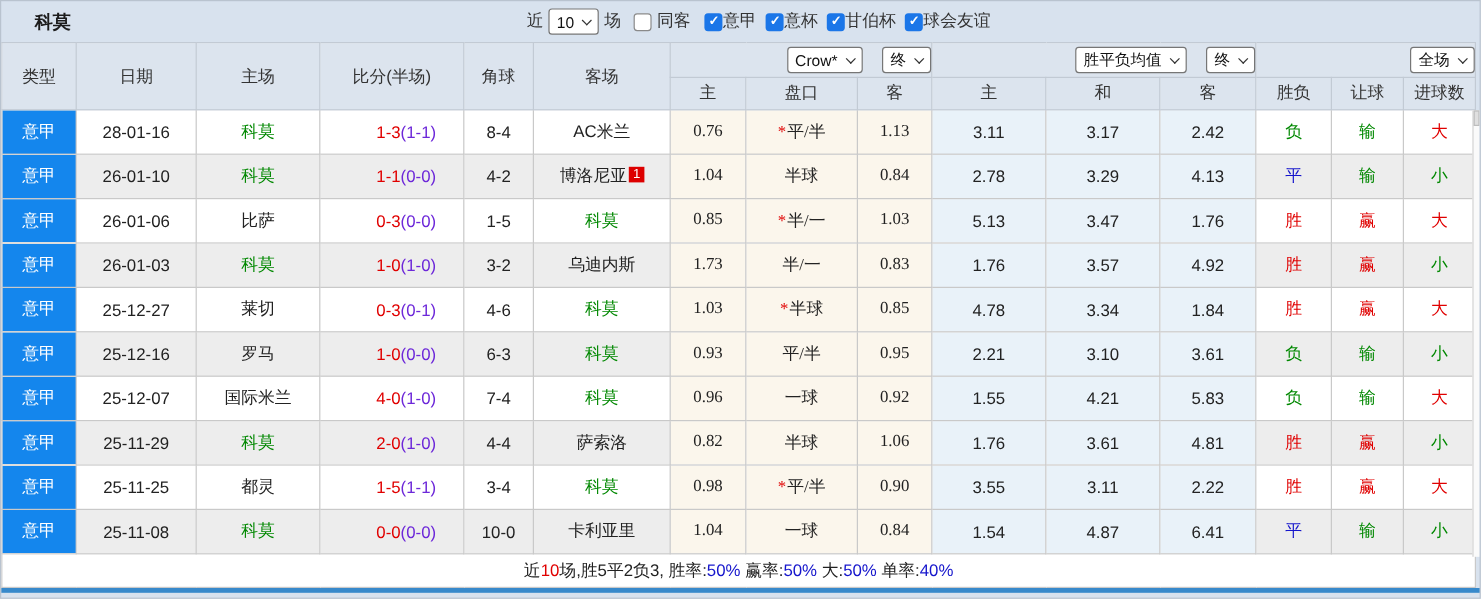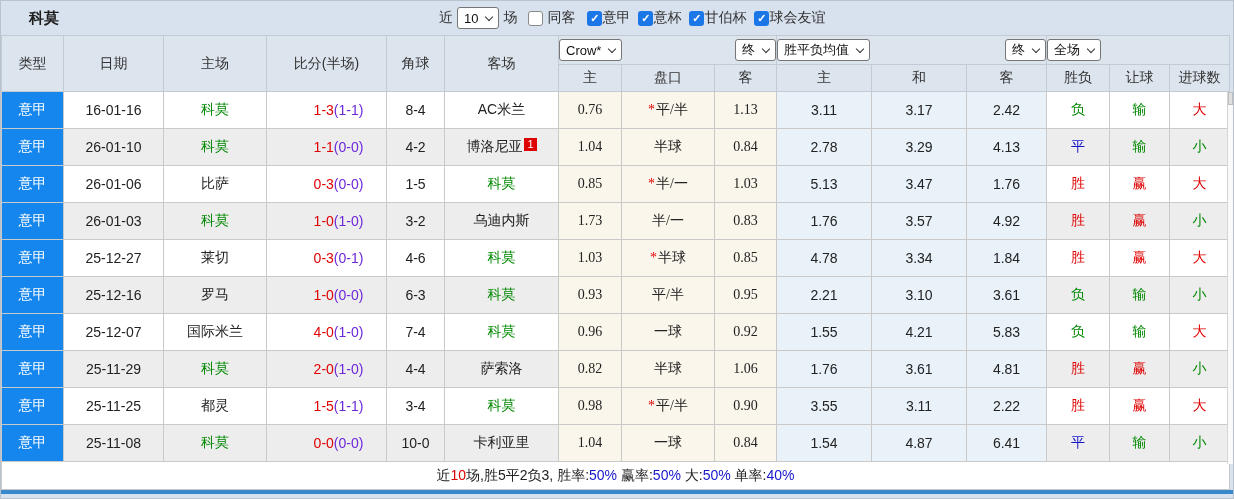--- a/index.html
+++ b/index.html
@@ -51,21 +51,21 @@
     width:1228px; background:#fff;
     border:1px solid #9aa5b1;
   }
   th {
     background:var(--header_bg,#dce4ee);
     font-weight:normal; font-size:14px; color:#333;
     border:1px solid #c2cad4; padding:0;
   }
   tr.h1 th { height:29px; }
   tr.h2 th { height:27px; }
-  .selwrap { display:flex; align-items:center; justify-content:space-between; gap:10px; }
+  .selwrap { display:flex; align-items:center; justify-content:flex-end; gap:16px; }
   td {
     border:1px solid #c9c9c9; text-align:center;
     font-size:14px; color:#222; height:37px; padding:0;
     overflow:hidden; white-space:nowrap;
   }
   tr.odd  td { background:#fff; }
   tr.even td { background:var(--row_alt,#ededed); }
   tr.odd  td.cream, tr.even td.cream { background:var(--cream,#fbf6ec);font-family:Liberation Serif, serif; }
   tr.odd  td.lblue, tr.even td.lblue { background:var(--lblue,#e9f2f9); }
   td.type-cell { background:var(--type_bg,#1486ed) !important; color:#fff; }
@@ -189,21 +189,21 @@
       <th>和</th>
       <th>客</th>
       <th>胜负</th>
       <th>让球</th>
       <th>进球数</th>
     </tr>
   </thead>
   <tbody id="rows">
       <tr class="odd">
         <td class="type-cell">意甲</td>
-        <td>16-01-16</td>
+        <td>28-01-16</td>
         <td><span class="team hl">科莫</span></td>
         <td><span class="score">1-3</span><span class="half">(1-1)</span></td>
         <td>8-4</td>
         <td><span class="team">AC米兰</span></td>
         <td class="cream">0.76</td>
         <td class="cream"><span class="star">*</span>平/半</td>
         <td class="cream">1.13</td>
         <td class="lblue">3.11</td>
         <td class="lblue">3.17</td>
         <td class="lblue">2.42</td>

